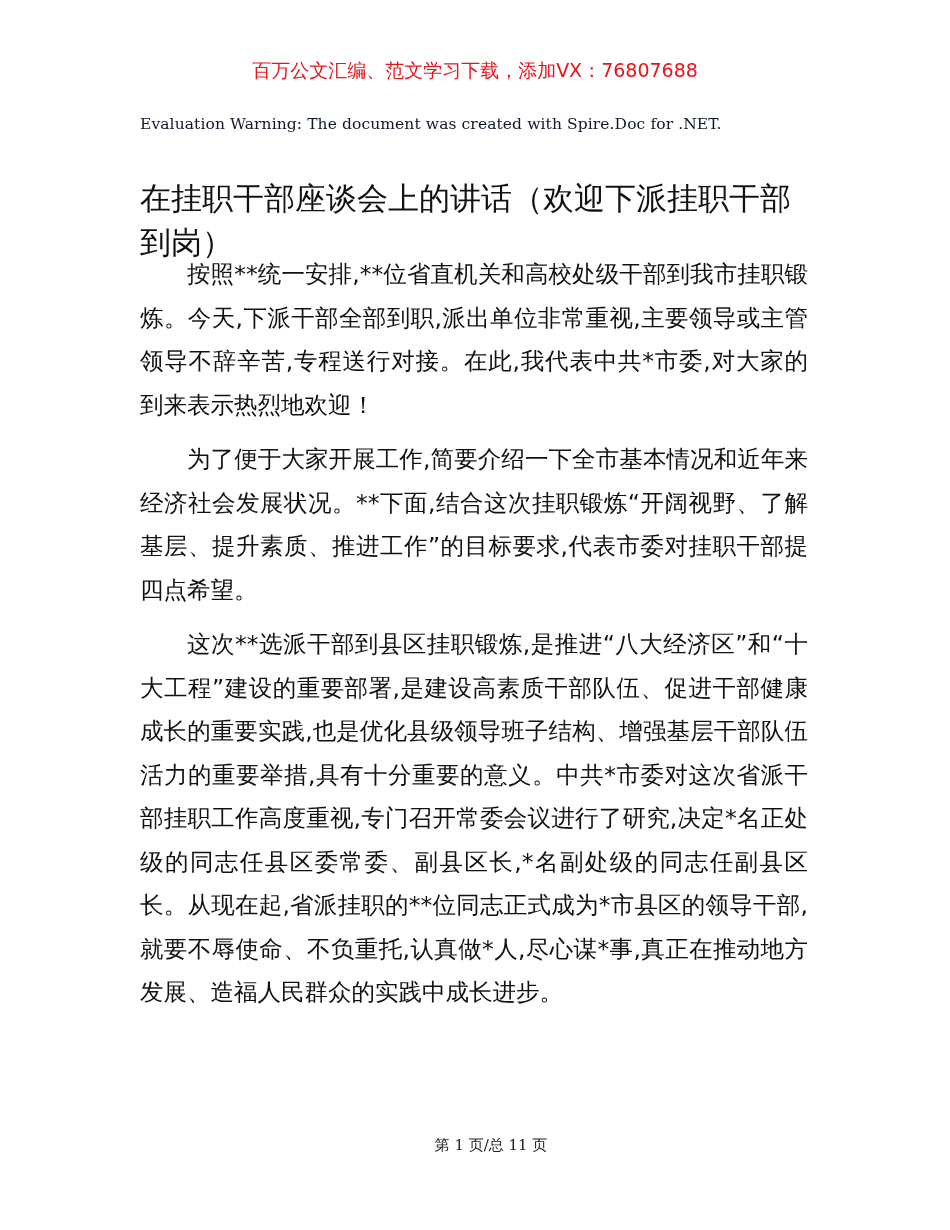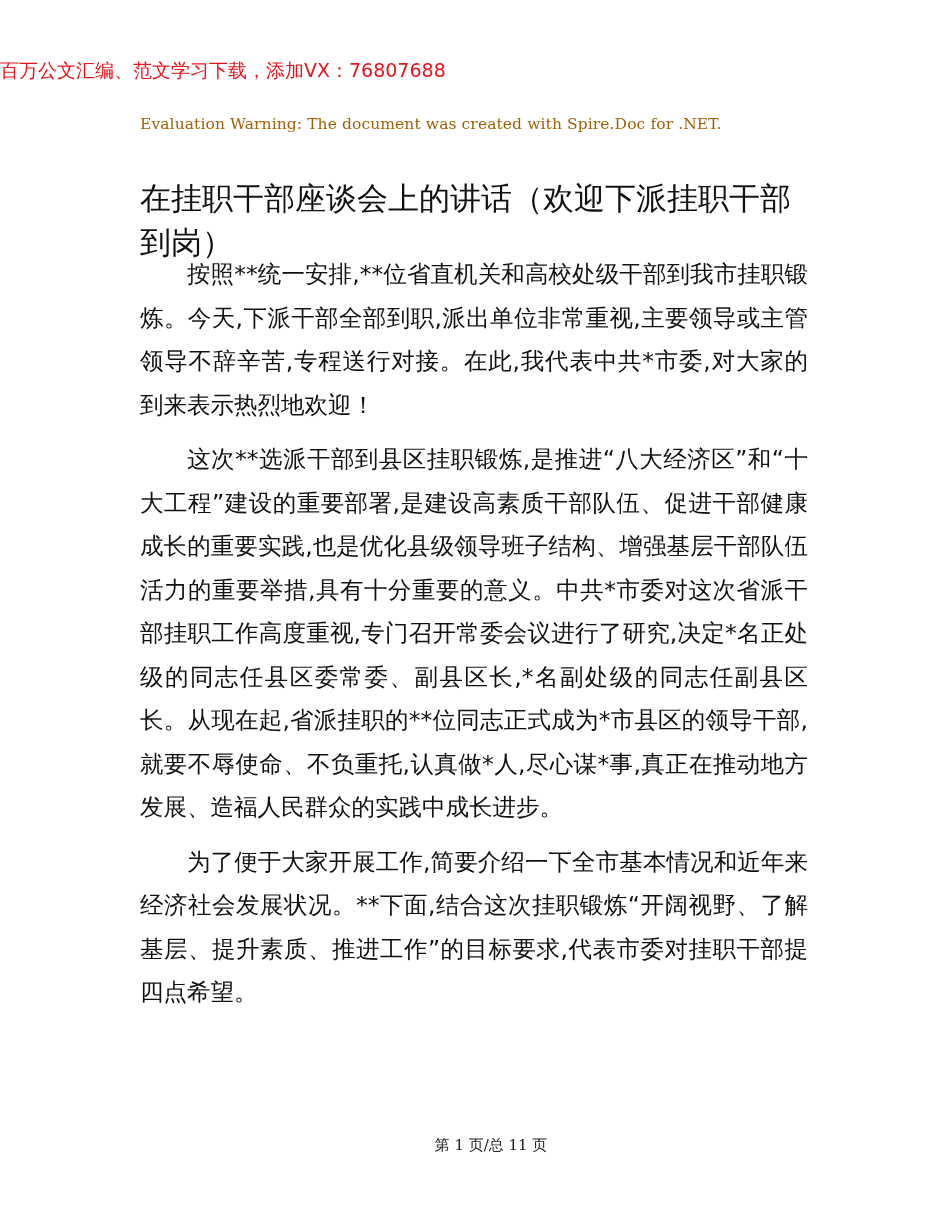--- a/index.html
+++ b/index.html
@@ -1,24 +1,24 @@
 <!DOCTYPE html>
 <html><head>
   <meta charset="utf-8">
   <style>
     html, body { margin: 0; padding: 0; background: #ffffff; }
     body { width: 950px; height: 1230px; position: relative; overflow: hidden; }
     .page { position: absolute; left: 0; top: 0; width: 950px; height: 1230px; background: #fff; }
     .ad-header {
-      position: absolute; left: 0; top: 56px; width: 950px; 
+      position: absolute; left: 0; top: 56px; width: 950px; text-align: center;
       font-family: "DejaVu Sans", sans-serif; font-size: 19px; color: #e8141c; line-height: 28px;
     }
     .eval-warning {
       position: absolute; left: 140px; top: 112px; width: 700px;
-      font-family: "DejaVu Serif", serif; font-size: 15.5px; color: #a16207; line-height: 24px;
+      font-family: "DejaVu Serif", serif; font-size: 15.5px; color: #0f172a; line-height: 24px;
       white-space: nowrap; letter-spacing: 0.1px;
     }
     .doc-title {
       position: absolute; left: 140px; top: 155px; width: 670px; text-align: left;
       font-family: "DejaVu Sans", sans-serif; font-size: 31px; color: #111; line-height: 44px;
       font-weight: normal;
     }
     .body-text {
       position: absolute; left: 140px; top: 253px; width: 672px;
       font-family: "DejaVu Sans", sans-serif; font-size: 23.5px; color: #111;
@@ -32,17 +32,17 @@
   </style>
 </head>
 <body>
 
 <div class="page">
   <div class="ad-header">百万公文汇编、范文学习下载，添加VX：76807688</div>
   <div class="eval-warning">Evaluation Warning: The document was created with Spire.Doc for .NET.</div>
   <h1 class="doc-title">在挂职干部座谈会上的讲话（欢迎下派挂职干部到岗）</h1>
   <div class="body-text">
     <p>按照**统一安排,**位省直机关和高校处级干部到我市挂职锻炼。今天,下派干部全部到职,派出单位非常重视,主要领导或主管领导不辞辛苦,专程送行对接。在此,我代表中共*市委,对大家的到来表示热烈地欢迎！</p>
+    <p>为了便于大家开展工作,简要介绍一下全市基本情况和近年来经济社会发展状况。**下面,结合这次挂职锻炼“开阔视野、了解基层、提升素质、推进工作”的目标要求,代表市委对挂职干部提四点希望。</p>
     <p>这次**选派干部到县区挂职锻炼,是推进“八大经济区”和“十大工程”建设的重要部署,是建设高素质干部队伍、促进干部健康成长的重要实践,也是优化县级领导班子结构、增强基层干部队伍活力的重要举措,具有十分重要的意义。中共*市委对这次省派干部挂职工作高度重视,专门召开常委会议进行了研究,决定*名正处级的同志任县区委常委、副县区长,*名副处级的同志任副县区长。从现在起,省派挂职的**位同志正式成为*市县区的领导干部,就要不辱使命、不负重托,认真做*人,尽心谋*事,真正在推动地方发展、造福人民群众的实践中成长进步。</p>
-    <p>为了便于大家开展工作,简要介绍一下全市基本情况和近年来经济社会发展状况。**下面,结合这次挂职锻炼“开阔视野、了解基层、提升素质、推进工作”的目标要求,代表市委对挂职干部提四点希望。</p>
   </div>
   <div class="page-footer">第 1 页/总 11 页</div>
 </div>
 
 </body></html>

